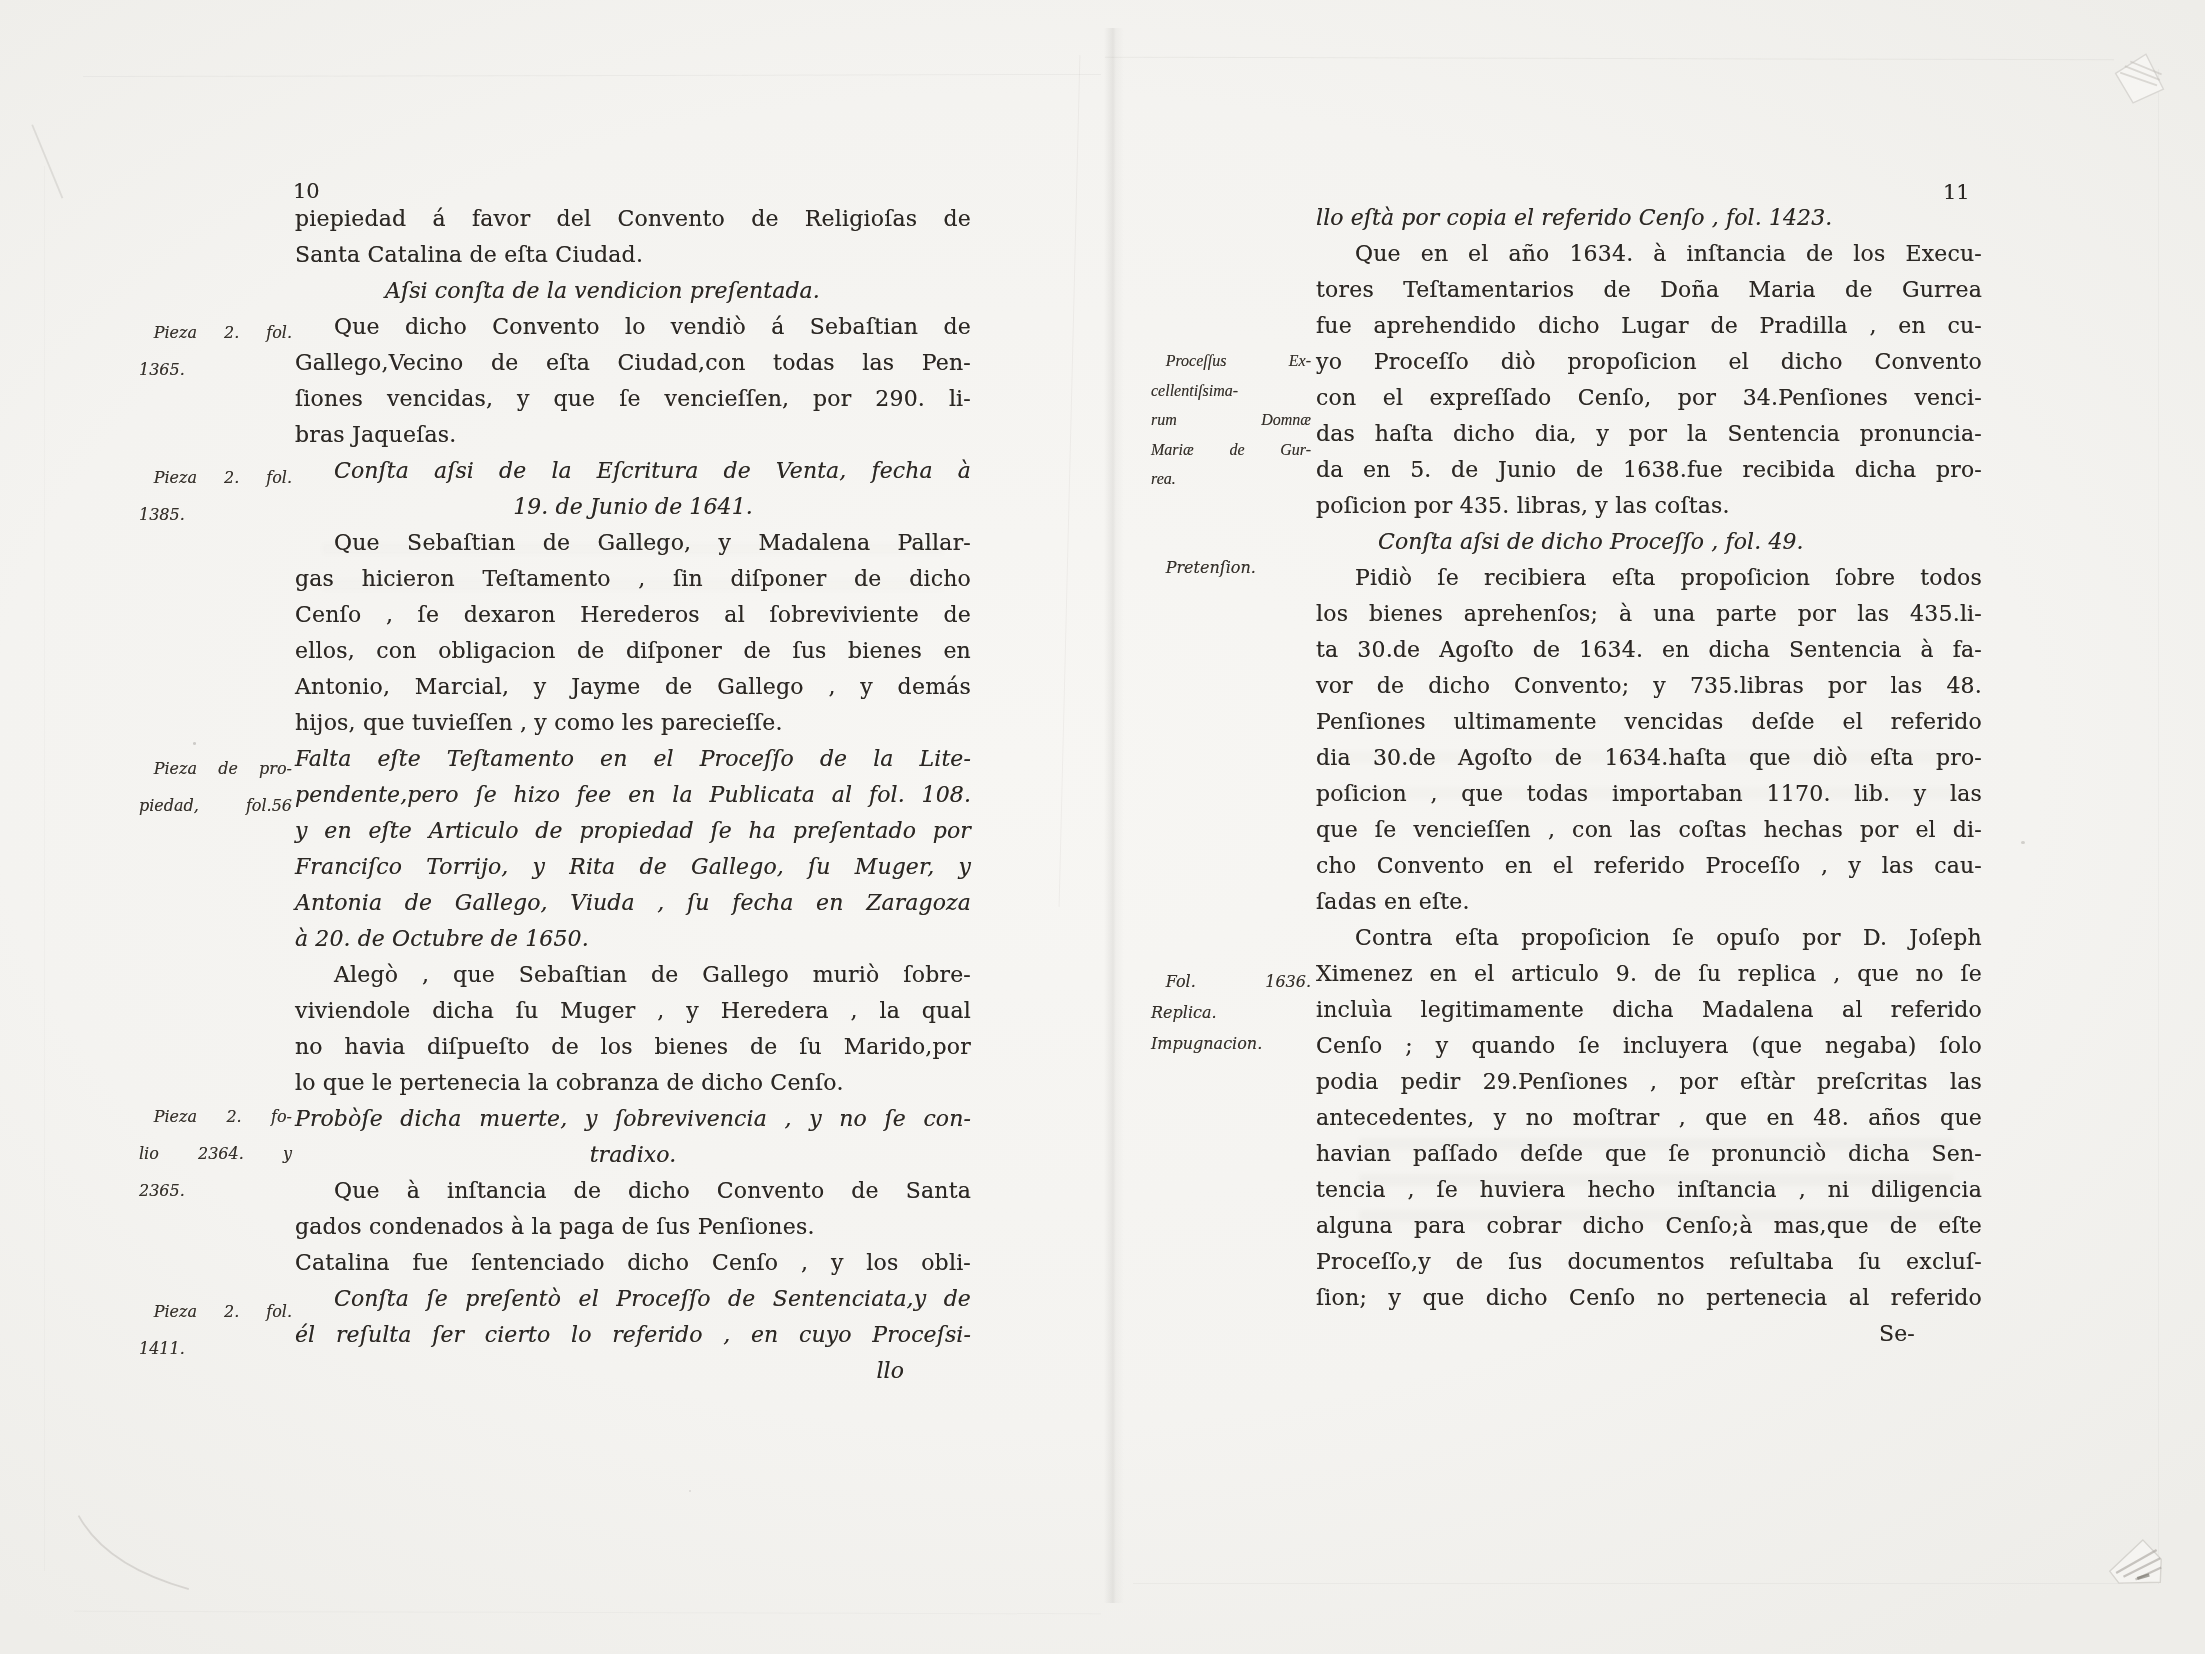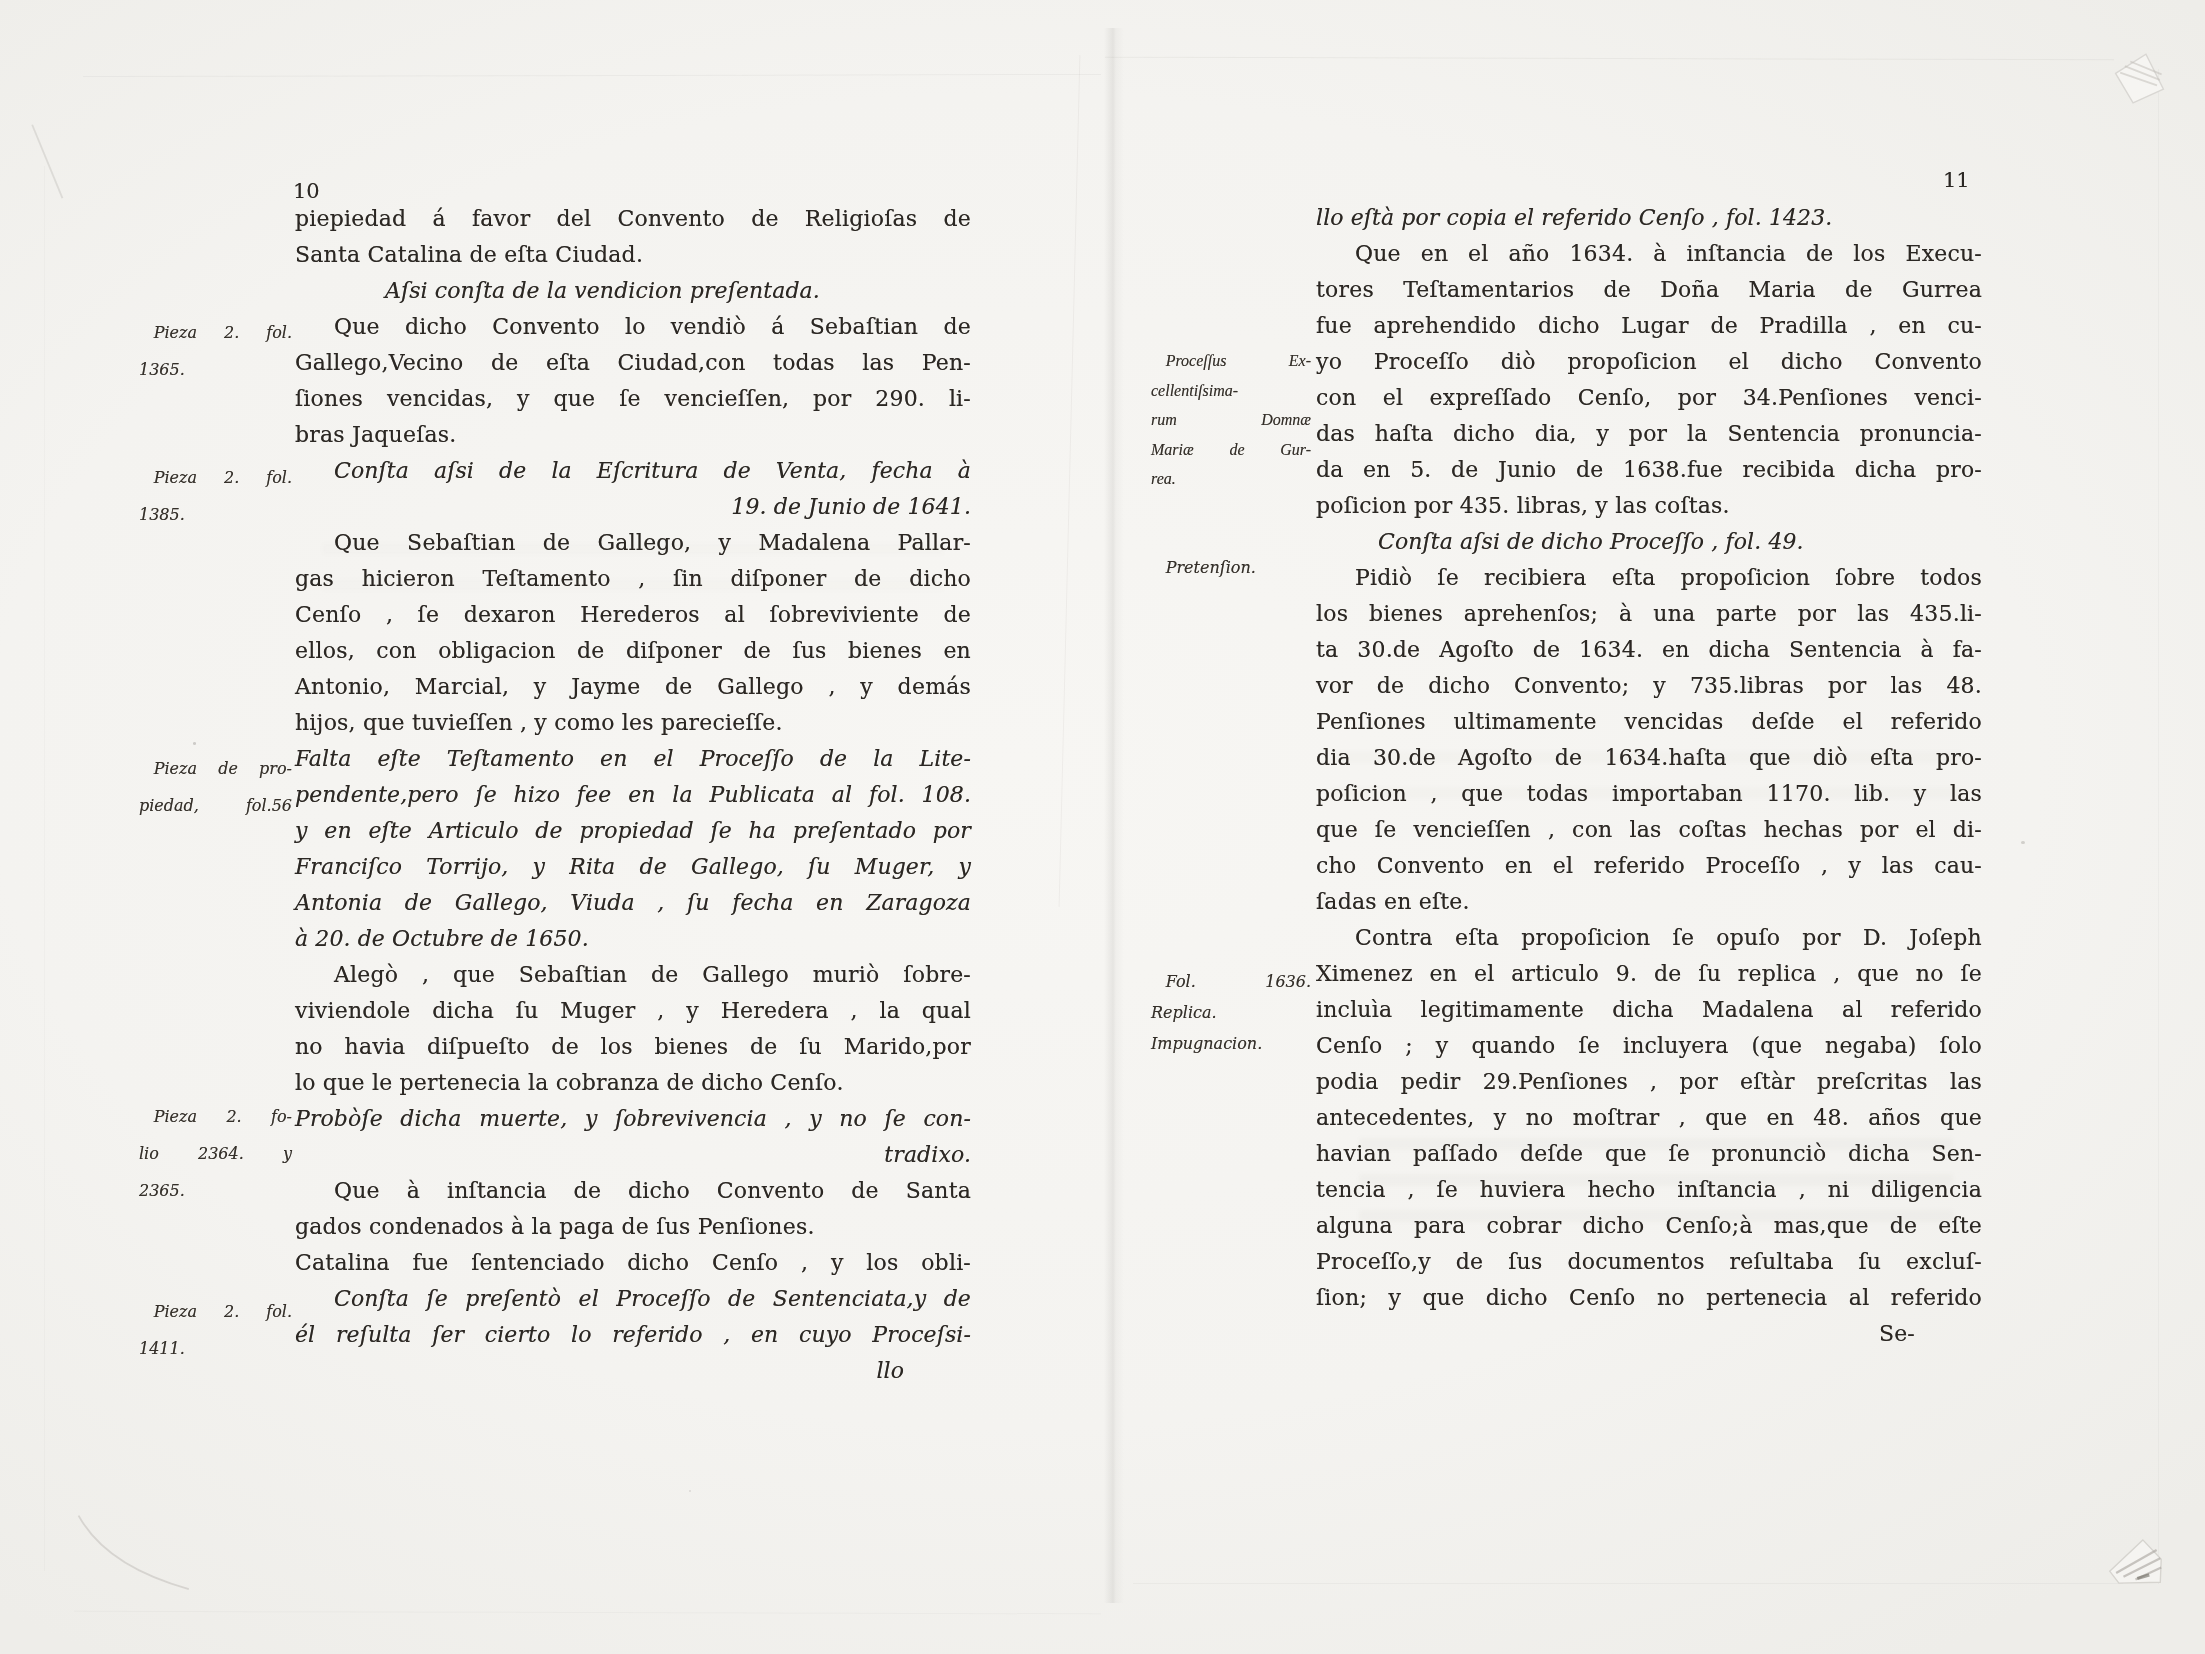--- a/index.html
+++ b/index.html
@@ -19,32 +19,32 @@
   #left-text{left:295px;top:201px;width:676px;}
   #right-text{left:1316px;top:200px;width:666px;}
   .line{
     height:36px;line-height:36px;font-size:22px;
     letter-spacing:0.2px;
     text-shadow:0 0 0.6px rgba(48,43,38,.55);
   }
   .s-i{font-style:italic;letter-spacing:0.1px;}
   .a-j{text-align:justify;text-align-last:justify;}
   .a-l{text-align:left;}
-  .a-c{text-align:right;}
+  .a-c{text-align:center;}
   .ind1{text-indent:39px;}
   .ind2{text-indent:90px;}
   .ind3{text-indent:62px;}
   .catchword{text-align:right;padding-right:67px;font-style:italic;}
   .catchword.s-r{font-style:normal;}
   .page-number{
     position:absolute;font-size:21px;line-height:21px;
     text-shadow:0 0 0.6px rgba(48,43,38,.55);
   }
   #left-pagenum{left:293px;top:181px;}
-  #right-pagenum{left:1943px;top:170px;}
+  #right-pagenum{left:1943px;top:182px;}
   
   .margin-notes{position:absolute;}
   #left-notes{left:139px;top:201px;width:153px;}
   #right-notes{left:1151px;top:200px;width:160px;}
   .margin-note{
     position:absolute;left:0;width:100%;
     font-style:italic;font-size:16px;line-height:37px;
     color:#35302a;
     text-shadow:0 0 0.6px rgba(48,43,38,.5);
   }

